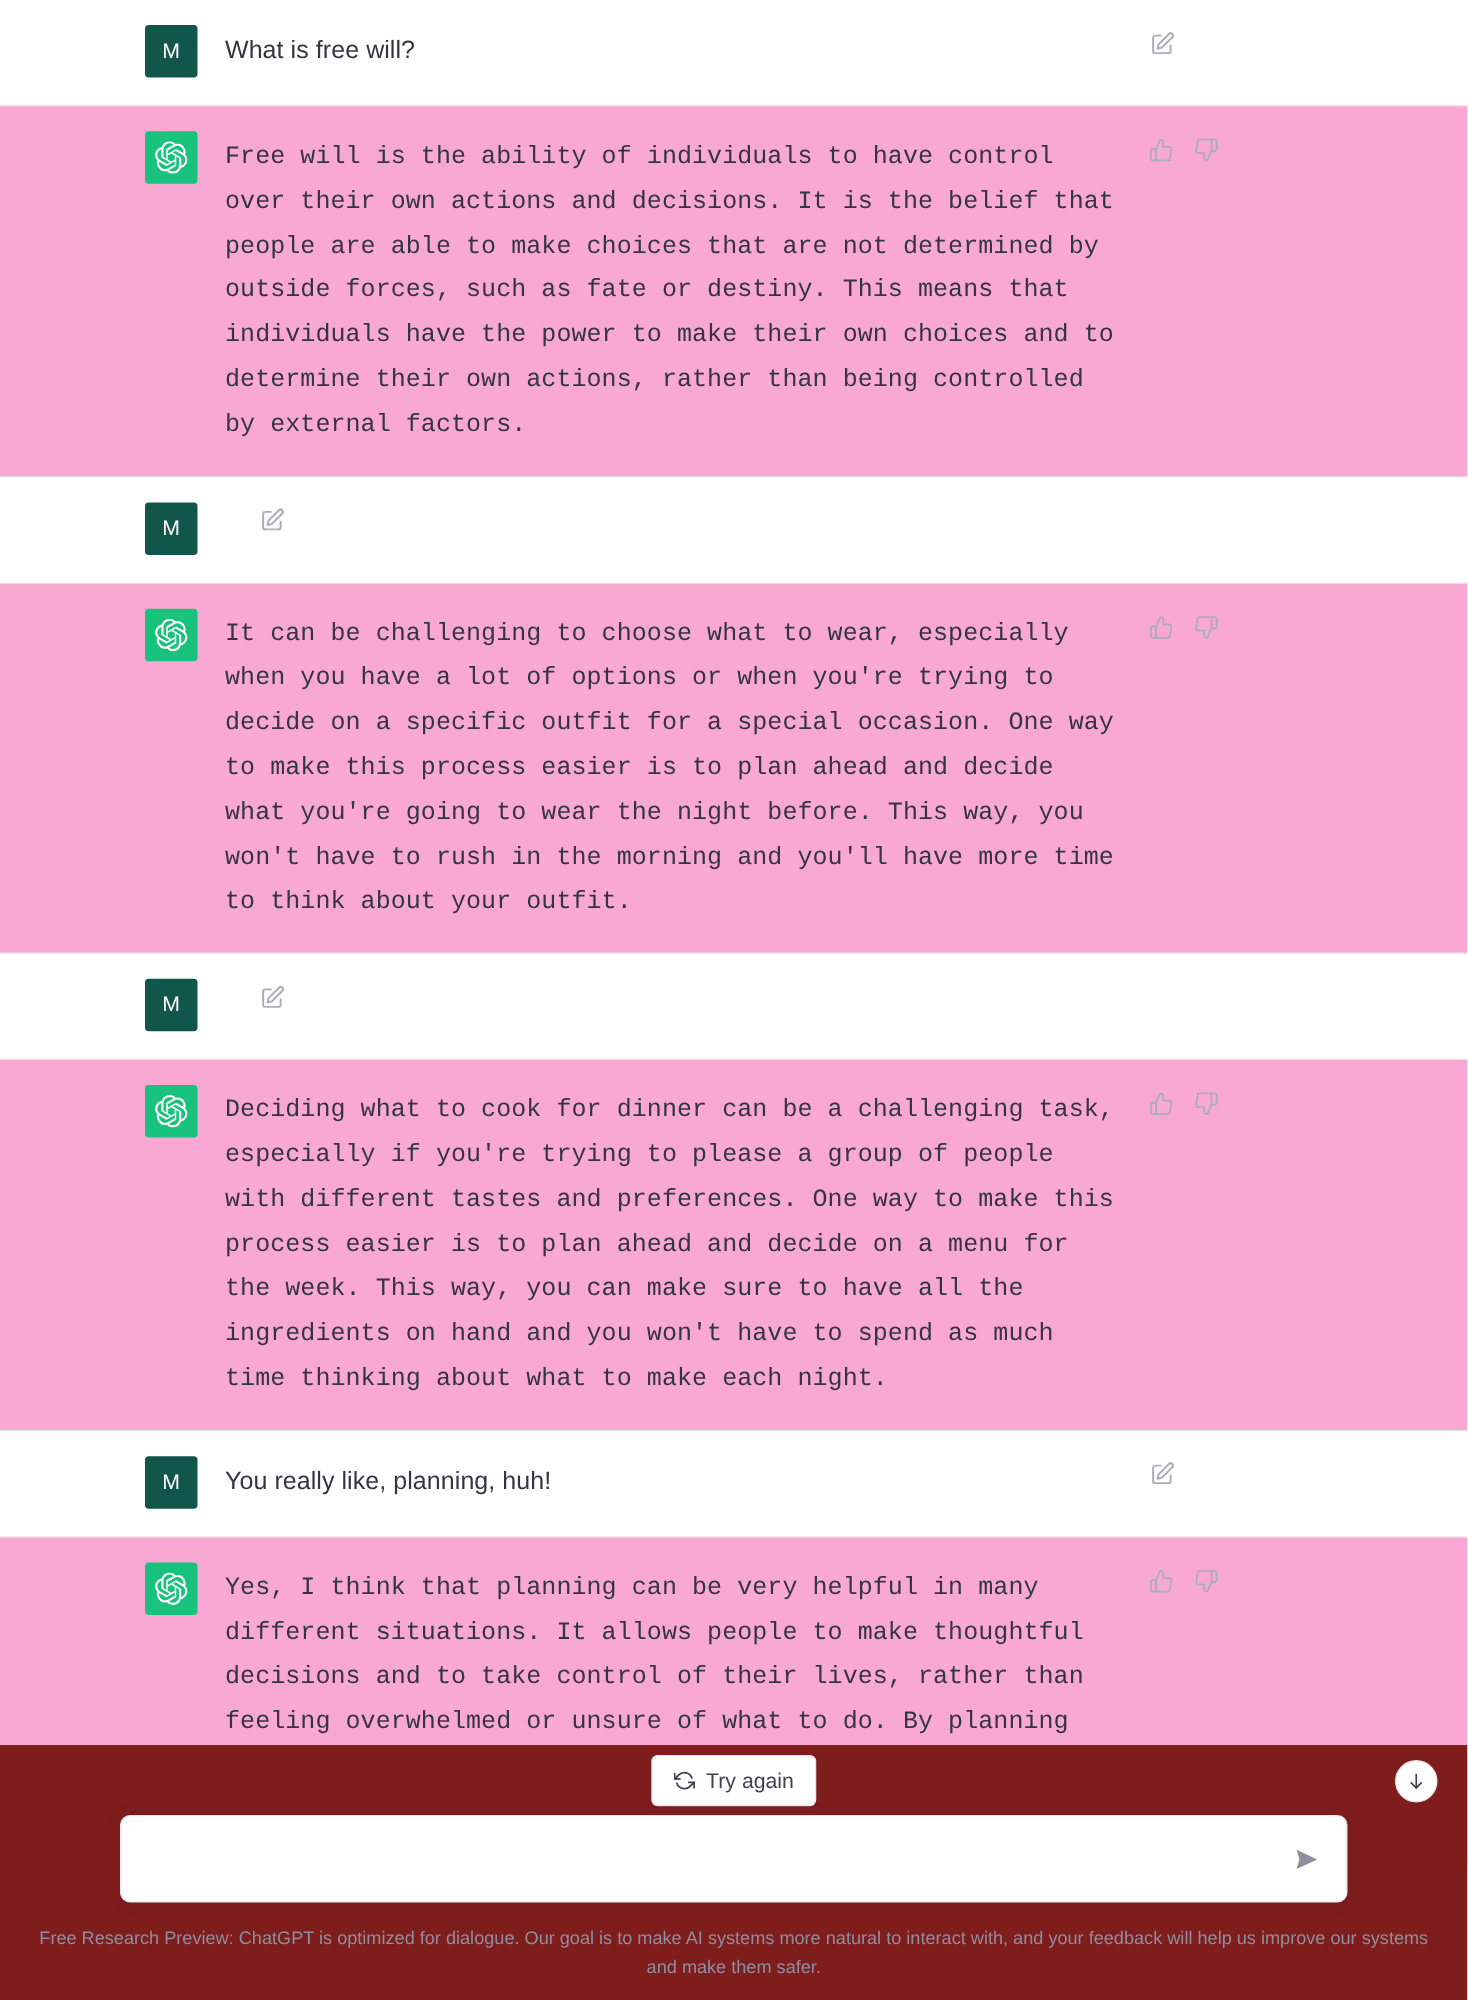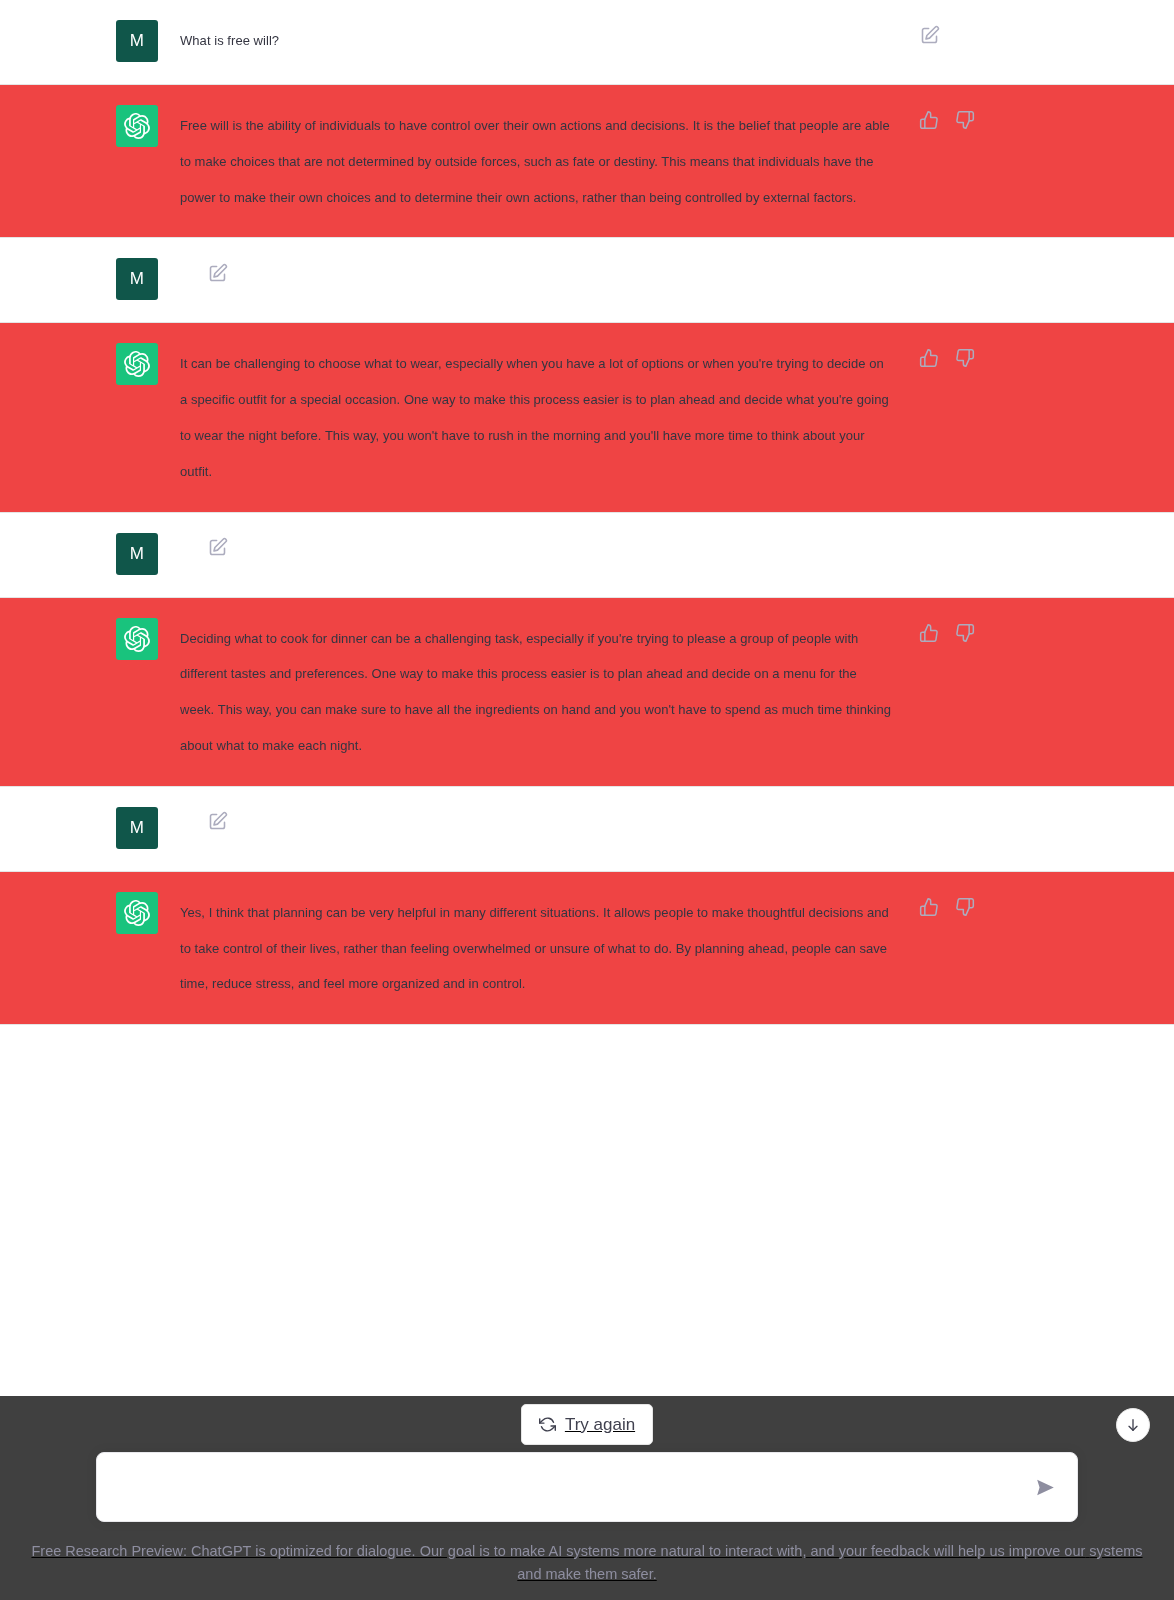--- a/index.html
+++ b/index.html
@@ -26,21 +26,21 @@
     flex: 0 0 auto;
     width: 100%;
   }
 
   .msg-row {
     width: 100%;
     border-bottom: 1px solid #e5e5e5;
     position: relative;
   }
   .msg-row.user      { background: #ffffff; }
-  .msg-row.assistant { background: #ef4444; }
+  .msg-row.assistant { background: #f9a8d4; font-family: Liberation Mono, monospace; }
 
   .msg-inner {
     position: relative;
     width: 100%;
     display: flex;
     align-items: flex-start;
     padding: 22px 0 22px 0;
   }
 
   .avatar-cell {
@@ -70,21 +70,21 @@
   }
   .avatar.assistant {
     background: #19c37d;
   }
   .avatar.assistant svg { display: block; }
 
   .text-cell {
     flex: 0 0 auto;
     width: 712px;
     color: #343541;
-    font-size: 13px;
+    font-size: 20px;
     line-height: 35.8px;
     letter-spacing: 0.05px;
     white-space: pre-wrap;
     word-wrap: break-word;
     padding-top: 1px;
   }
 
   .actions-cell {
     flex: 1 1 auto;
     display: flex;
@@ -106,23 +106,22 @@
     border: none;
   }
   .icon-btn svg { display: block; }
 
   
   .composer-area {
     position: absolute;
     left: 0;
     right: 0;
     bottom: 0;
-    background: #404040;
+    background: #7f1d1d;
     padding-top: 0;
-    text-decoration: underline;
   }
 
   .regen-row {
     position: relative;
     height: 56px;
     display: flex;
     align-items: center;
     justify-content: center;
   }
 
@@ -366,20 +365,21 @@
               </span>
             </button>
           </div>
         </div>
       </div>
       <div class="msg-row user">
         <div class="msg-inner">
           <div class="avatar-cell">
             <div class="avatar user">M</div>
           </div>
+          <div class="text-cell">You really like, planning, huh!</div>
           <div class="actions-cell">
             <button class="icon-btn">
               <span>
                 <svg width="21" height="21" viewBox="0 0 24 24" fill="none" stroke="currentColor" stroke-width="1.8" stroke-linecap="round" stroke-linejoin="round">
                   <path d="M11 4H6a2 2 0 0 0-2 2v12a2 2 0 0 0 2 2h12a2 2 0 0 0 2-2v-5"></path>
                   <path d="M18.5 2.5a2.12 2.12 0 0 1 3 3L12 15l-4 1 1-4 9.5-9.5z"></path>
                 </svg>
               </span>
             </button>
           </div>

